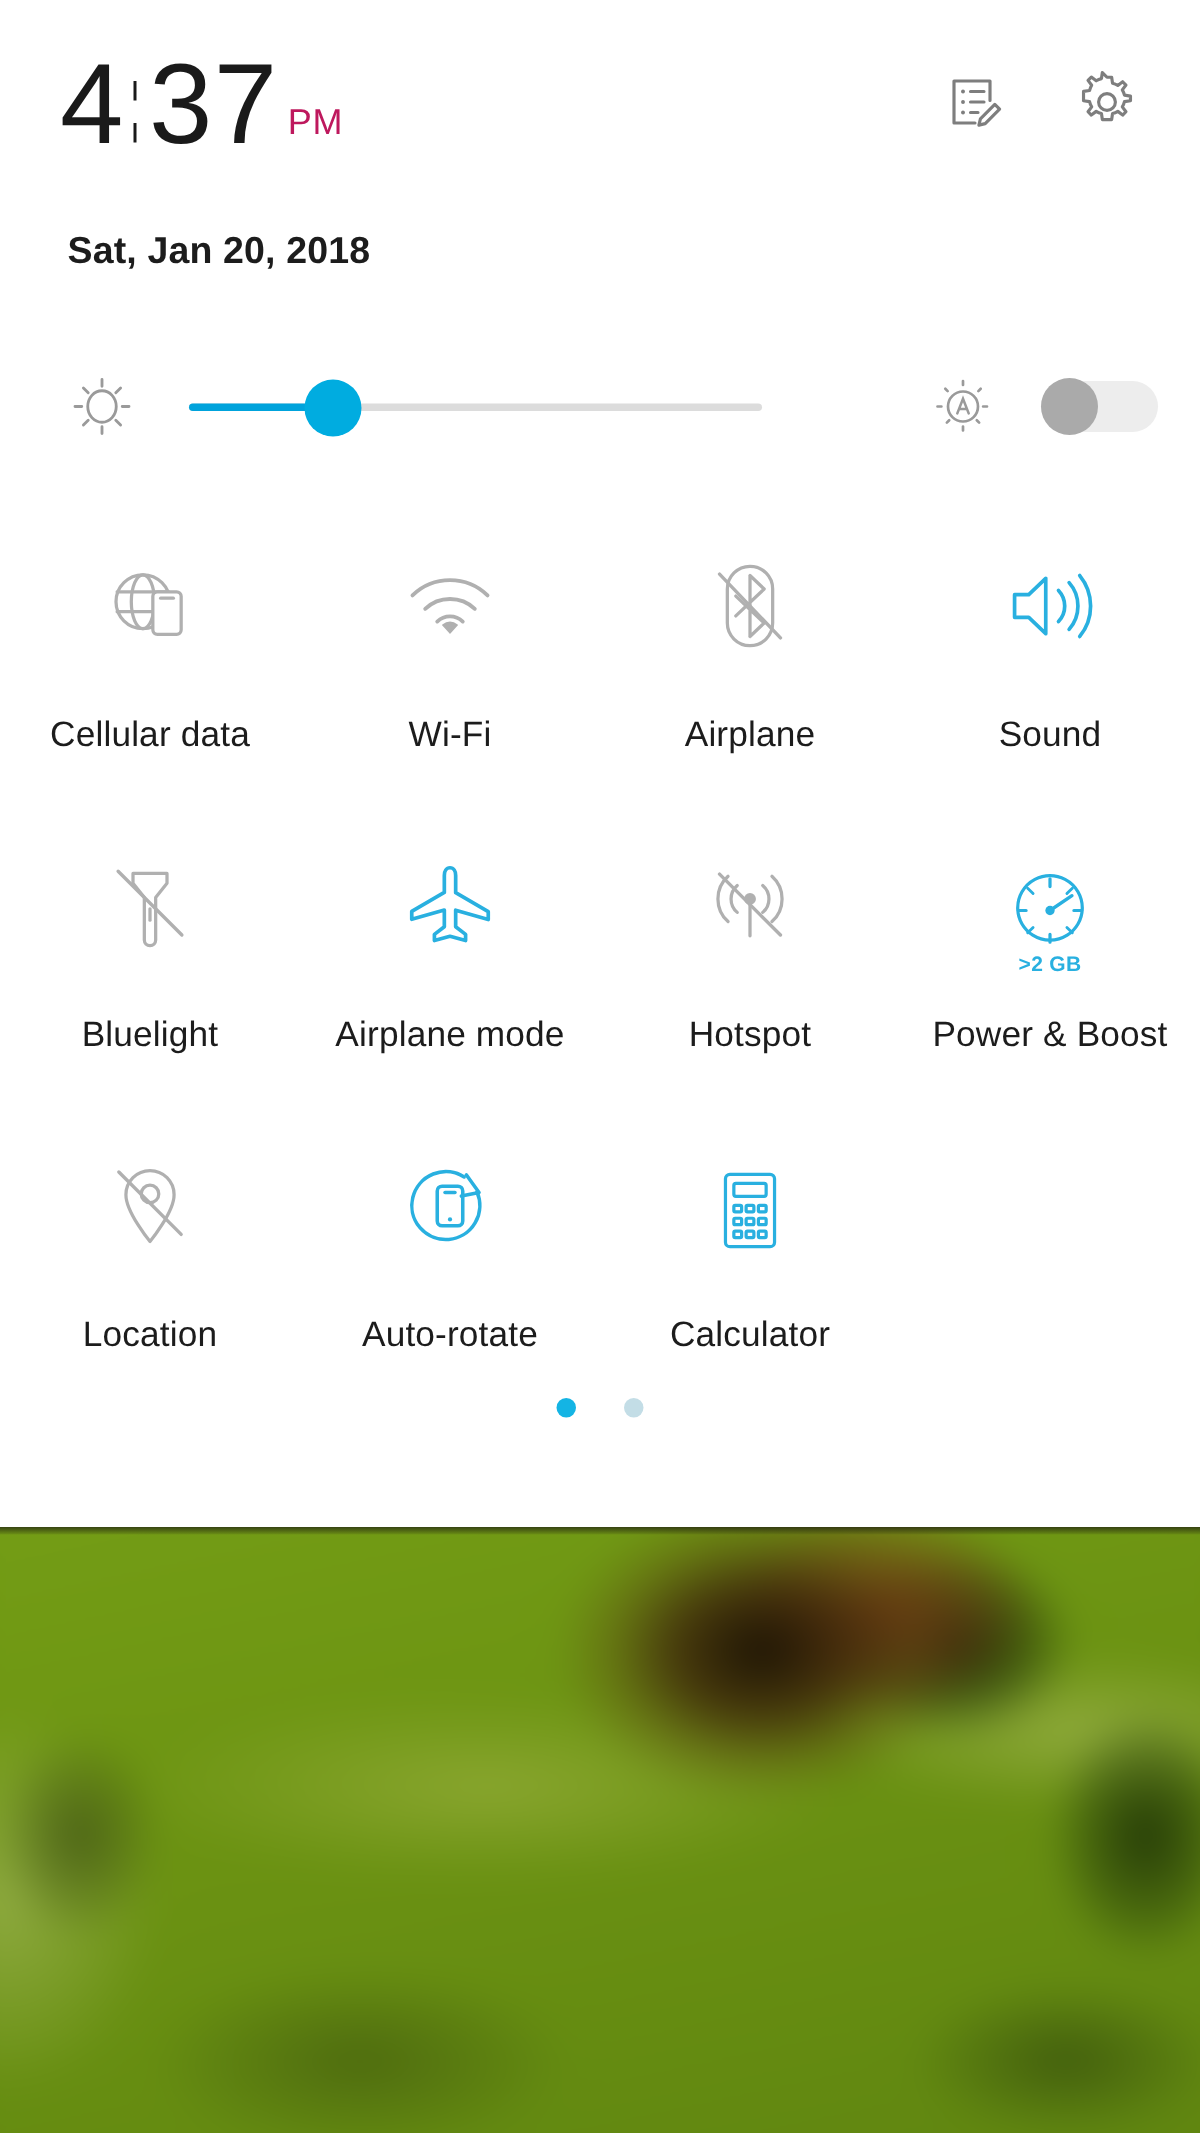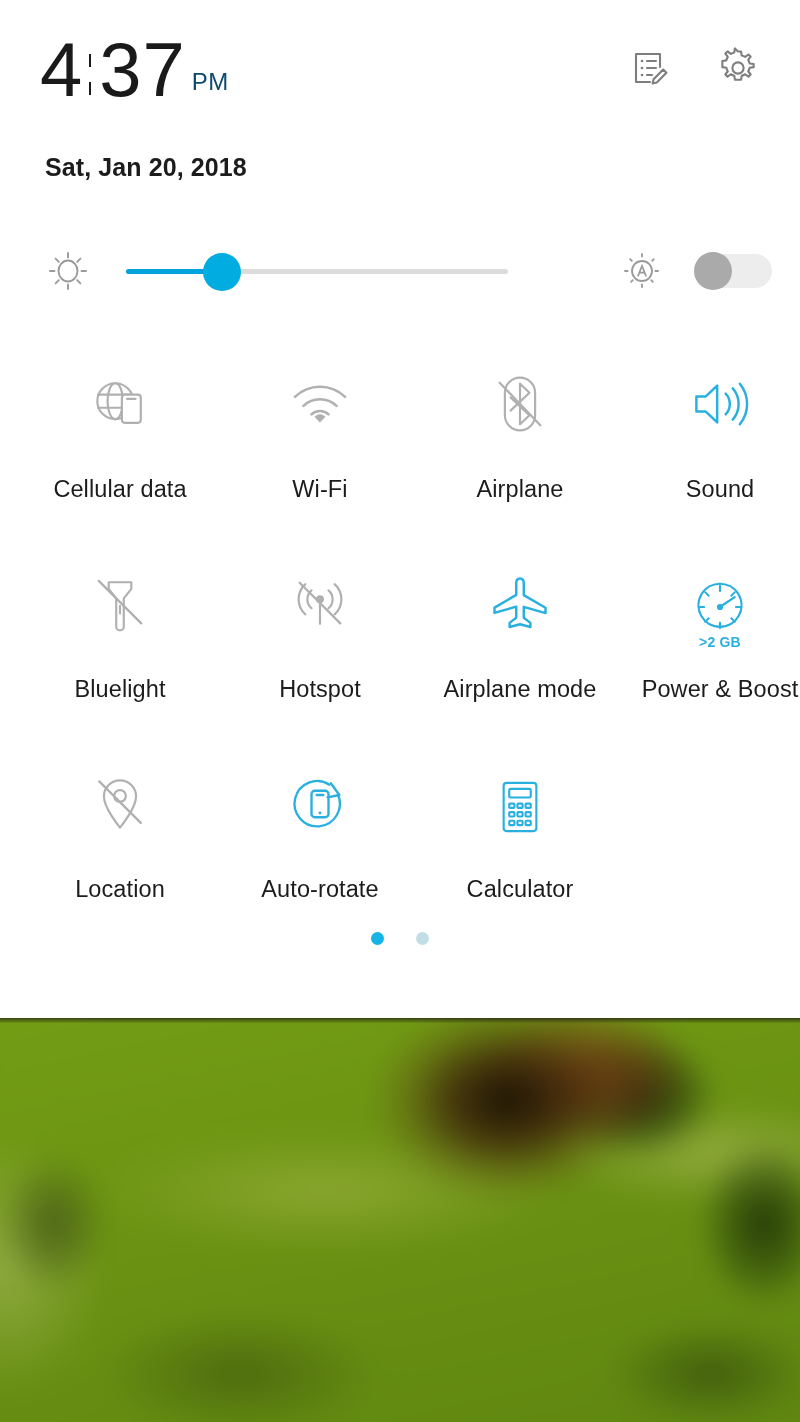--- a/index.html
+++ b/index.html
@@ -90,21 +90,21 @@
     height: 13px;
     background: #1a1a1a;
     display: block;
   }
   .clock-colon i.top { top: 10px; }
   .clock-colon i.bot { top: 38px; }
   .clock-ampm {
     font-size: 24px;
     font-weight: 400;
     letter-spacing: 0.5px;
-    color: #0c4a6e;
+    color: #be185d;
     margin-left: 6px;
     margin-bottom: 10px;
   }
 
   .date {
     position: absolute;
     left: 45px; top: 153px;
     font-size: 25px;
     font-weight: 700;
     color: #1c1c1c;
@@ -183,21 +183,20 @@
   }
 
   
   .tiles {
     position: absolute;
     left: 0; top: 342px;
     width: 776px;
     display: grid;
     grid-template-columns: repeat(4, 200px);
     grid-auto-rows: 200px;
-    margin-left: 20px;
   }
   .tile {
     display: flex;
     flex-direction: column;
     align-items: center;
     justify-content: flex-start;
     padding-top: 24px;
   }
   .tile-icon {
     width: 72px;
@@ -370,40 +369,40 @@
             <path d="M24 13 h24 v7 l-8 10 v30 a3.5 3.5 0 0 1 -8 0 V30 l-8-10 z"></path>
             <path d="M36 38 v8"></path>
             <path d="M13.5 11.5 L58.5 56.5" stroke-width="2.4"></path>
           </svg>
         </span>
         <span class="tile-label">Bluelight</span>
       </div>
 
       <div class="tile">
         <span class="tile-icon">
+          <svg viewBox="0 0 72 72" width="68" height="68" fill="none" stroke="#29b0e0" stroke-width="2.6" stroke-linecap="round" stroke-linejoin="round">
+            <path d="M36 9 c2.6 0 4 2.4 4 5.4 v12.2 l23 13.4 v5.6 l-23-6.6 v11.6 l7 5.4 v4.4 l-11-3 -11 3 v-4.4 l7-5.4 V38.8 l-23 6.6 v-5.6 l23-13.4 V14.4 C32 11.4 33.4 9 36 9 z"></path>
+          </svg>
+        </span>
+        <span class="tile-label">Airplane mode</span>
+      </div>
+
+      <div class="tile">
+        <span class="tile-icon">
           <svg viewBox="0 0 72 72" width="68" height="68" fill="none" stroke="#b0b0b0" stroke-width="2.3" stroke-linecap="round">
             <circle cx="36" cy="31" r="4.2" fill="#b0b0b0" stroke="none"></circle>
             <path d="M27 40.5 a12.5 12.5 0 0 1 0 -19"></path>
             <path d="M45 21.5 a12.5 12.5 0 0 1 0 19"></path>
             <path d="M20.5 47 a21.5 21.5 0 0 1 0 -32"></path>
             <path d="M51.5 15 a21.5 21.5 0 0 1 0 32"></path>
             <path d="M36 35 v22"></path>
             <path d="M14.5 13.5 L57.5 56.5" stroke-width="2.4"></path>
           </svg>
         </span>
         <span class="tile-label">Hotspot</span>
-      </div>
-
-      <div class="tile">
-        <span class="tile-icon">
-          <svg viewBox="0 0 72 72" width="68" height="68" fill="none" stroke="#29b0e0" stroke-width="2.6" stroke-linecap="round" stroke-linejoin="round">
-            <path d="M36 9 c2.6 0 4 2.4 4 5.4 v12.2 l23 13.4 v5.6 l-23-6.6 v11.6 l7 5.4 v4.4 l-11-3 -11 3 v-4.4 l7-5.4 V38.8 l-23 6.6 v-5.6 l23-13.4 V14.4 C32 11.4 33.4 9 36 9 z"></path>
-          </svg>
-        </span>
-        <span class="tile-label">Airplane mode</span>
       </div>
 
       <div class="tile">
         <span class="tile-icon">
           <svg viewBox="0 0 72 72" width="62" height="62" fill="none" stroke="#29b0e0" stroke-width="2.5" stroke-linecap="round">
             <path d="M36 9 a25 25 0 1 1 -0.01 0"></path>
             <path d="M36 11.5 v6 M36 54.5 v6 M11.5 36 h6 M54.5 36 h6"></path>
             <path d="M18.7 18.7 l4.2 4.2 M49.1 49.1 l4.2 4.2 M53.3 18.7 l-4.2 4.2 M22.9 49.1 l-4.2 4.2" stroke-width="2.2"></path>
             <path d="M36 36 L53 24.5" stroke-width="2.6"></path>
             <circle cx="36" cy="36" r="3.6" fill="#29b0e0" stroke="none"></circle>

